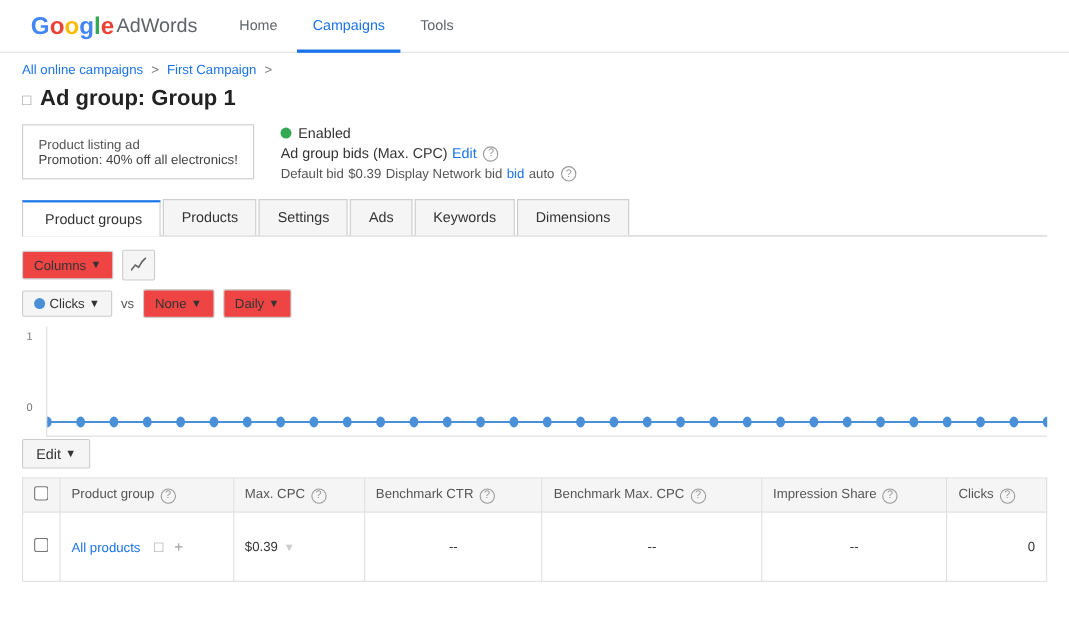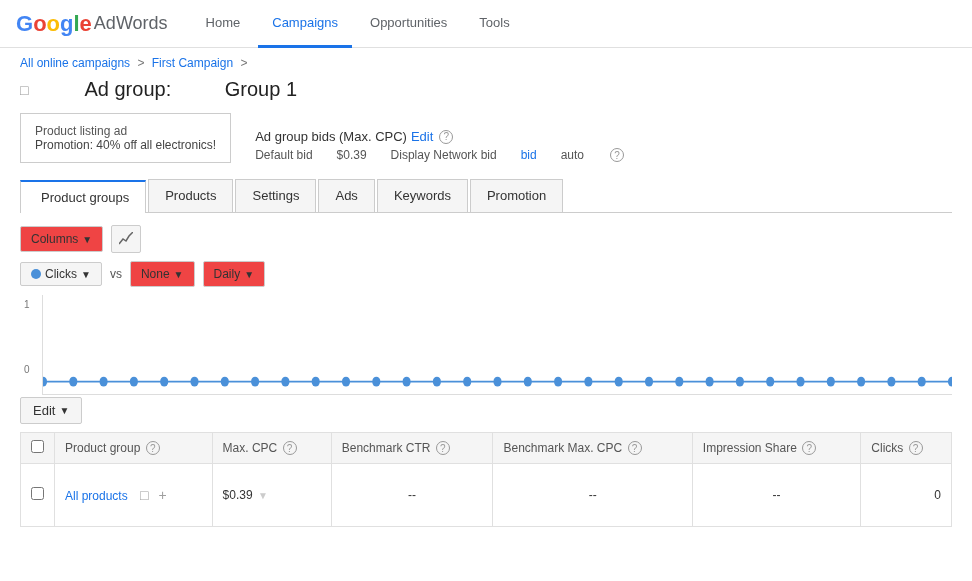--- a/index.html
+++ b/index.html
@@ -4,21 +4,21 @@
   <style>
     * { box-sizing: border-box; margin: 0; padding: 0; }
     body { font-family: Arial, sans-serif; font-size: 13px; color: #222; background: #fff; }
 
     
     .top-nav {
       display: flex;
       height: 48px;
       background: #fff;
       border-bottom: 1px solid #e0e0e0;
-      padding: 0 16px;
+      padding: 0 28px;
     }
     .logo-area {
       display: flex;
       align-items: center;
       margin-right: 24px;
     }
     .logo-g { font-size: 22px; font-weight: bold; }
     .logo-g span:nth-child(1) { color: #4285F4; }
     .logo-g span:nth-child(2) { color: #EA4335; }
     .logo-g span:nth-child(3) { color: #FBBC05; }
@@ -54,21 +54,21 @@
 
     
     .page-title-bar {
       padding: 4px 20px 12px 20px;
       display: flex;
       align-items: center;
       gap: 8px;
     }
     .page-icon { color: #999; font-size: 14px; }
     .page-title { font-size: 20px; color: #222; }
-    .page-title span { font-weight: normal; margin-left: 48px; }
+    .page-title span { font-weight: bold; }
 
     
     .content-area { padding: 0 20px; }
 
     
     .ad-info-row {
       display: flex;
       align-items: flex-start;
       gap: 24px;
       margin-bottom: 16px;
@@ -81,28 +81,28 @@
       min-width: 200px;
     }
     .ad-box .ad-title { font-size: 12px; color: #555; }
     .ad-box .ad-promo { font-size: 12px; color: #444; }
 
     .ad-settings { display: flex; flex-direction: column; gap: 4px; }
     .enabled-badge {
       display: flex; align-items: center; gap: 6px; font-size: 13px; color: #333;
     }
     .green-dot { width: 10px; height: 10px; border-radius: 50%; background: #34A853; display: inline-block; }
-    .bid-row { font-size: 13px; color: #333; display: flex; align-items: center; gap: 4px; margin-top: 16px; }
+    .bid-row { font-size: 13px; color: #333; display: flex; align-items: center; gap: 4px; }
     .bid-row a { color: #1a73e8; text-decoration: none; }
     .help-icon {
       display: inline-flex; align-items: center; justify-content: center;
       width: 14px; height: 14px; border: 1px solid #999; border-radius: 50%;
       font-size: 10px; color: #999; cursor: pointer; margin-left: 2px;
     }
-    .default-bid-row { font-size: 12px; color: #555; display: flex; gap: 24px; align-items: center; }
+    .default-bid-row { font-size: 12px; color: #555; display: flex; gap: 4px; align-items: center; }
 
     
     .tabs-bar {
       display: flex;
       border-bottom: 1px solid #ccc;
       margin-bottom: 12px;
     }
     .tab {
       padding: 8px 16px;
       font-size: 13px;
@@ -262,21 +262,20 @@
 <div class="top-nav">
   <div class="logo-area">
     <div class="logo-g">
       <span>G</span><span>o</span><span>o</span><span>g</span><span>l</span><span>e</span>
     </div>
     <div class="logo-adwords">AdWords</div>
   </div>
   <div class="nav-links">
     <a class="nav-link">Home</a>
     <a class="nav-link active">Campaigns</a>
-    <a class="nav-link">Opportunities</a>
     <a class="nav-link">Tools</a>
   </div>
 </div>
 
 <div class="breadcrumb-bar">
   <a>All online campaigns</a>
   <span class="sep">&gt;</span>
   <a>First Campaign</a>
   <span class="sep">&gt;</span>
 </div>
@@ -290,20 +289,24 @@
 </div>
 
 <div class="content-area">
 
   <div class="ad-info-row">
     <div class="ad-box">
       <div class="ad-title">Product listing ad</div>
       <div class="ad-promo">Promotion: 40% off all electronics!</div>
     </div>
     <div class="ad-settings">
+      <div class="enabled-badge">
+        <span class="green-dot"></span>
+        <span>Enabled</span>
+      </div>
       <div class="bid-row">
         <span>Ad group bids (Max. CPC)</span>
         <a>Edit</a>
         <span class="help-icon">?</span>
       </div>
       <div class="default-bid-row">
         <span>Default bid</span>
         <span>$0.39</span>
         <span>Display Network bid</span>
         <span style="color:#1a73e8;">bid</span>
@@ -312,21 +315,21 @@
       </div>
     </div>
   </div>
 
   <div class="tabs-bar">
     <div class="tab active">Product groups</div>
     <div class="tab">Products</div>
     <div class="tab">Settings</div>
     <div class="tab">Ads</div>
     <div class="tab">Keywords</div>
-    <div class="tab">Promotion</div>
+    <div class="tab">Dimensions</div>
   </div>
 
   <div class="chart-controls">
     <button class="btn-dropdown">
       <span>Columns</span>
       <span class="chevron">▼</span>
     </button>
     <div class="chart-icon-btn">
       <svg width="14" height="14" viewBox="0 0 14 14">
         <polyline points="0,12 4,7 7,9 10,4 14,0" fill="none" stroke="#666" stroke-width="1.5"></polyline>

